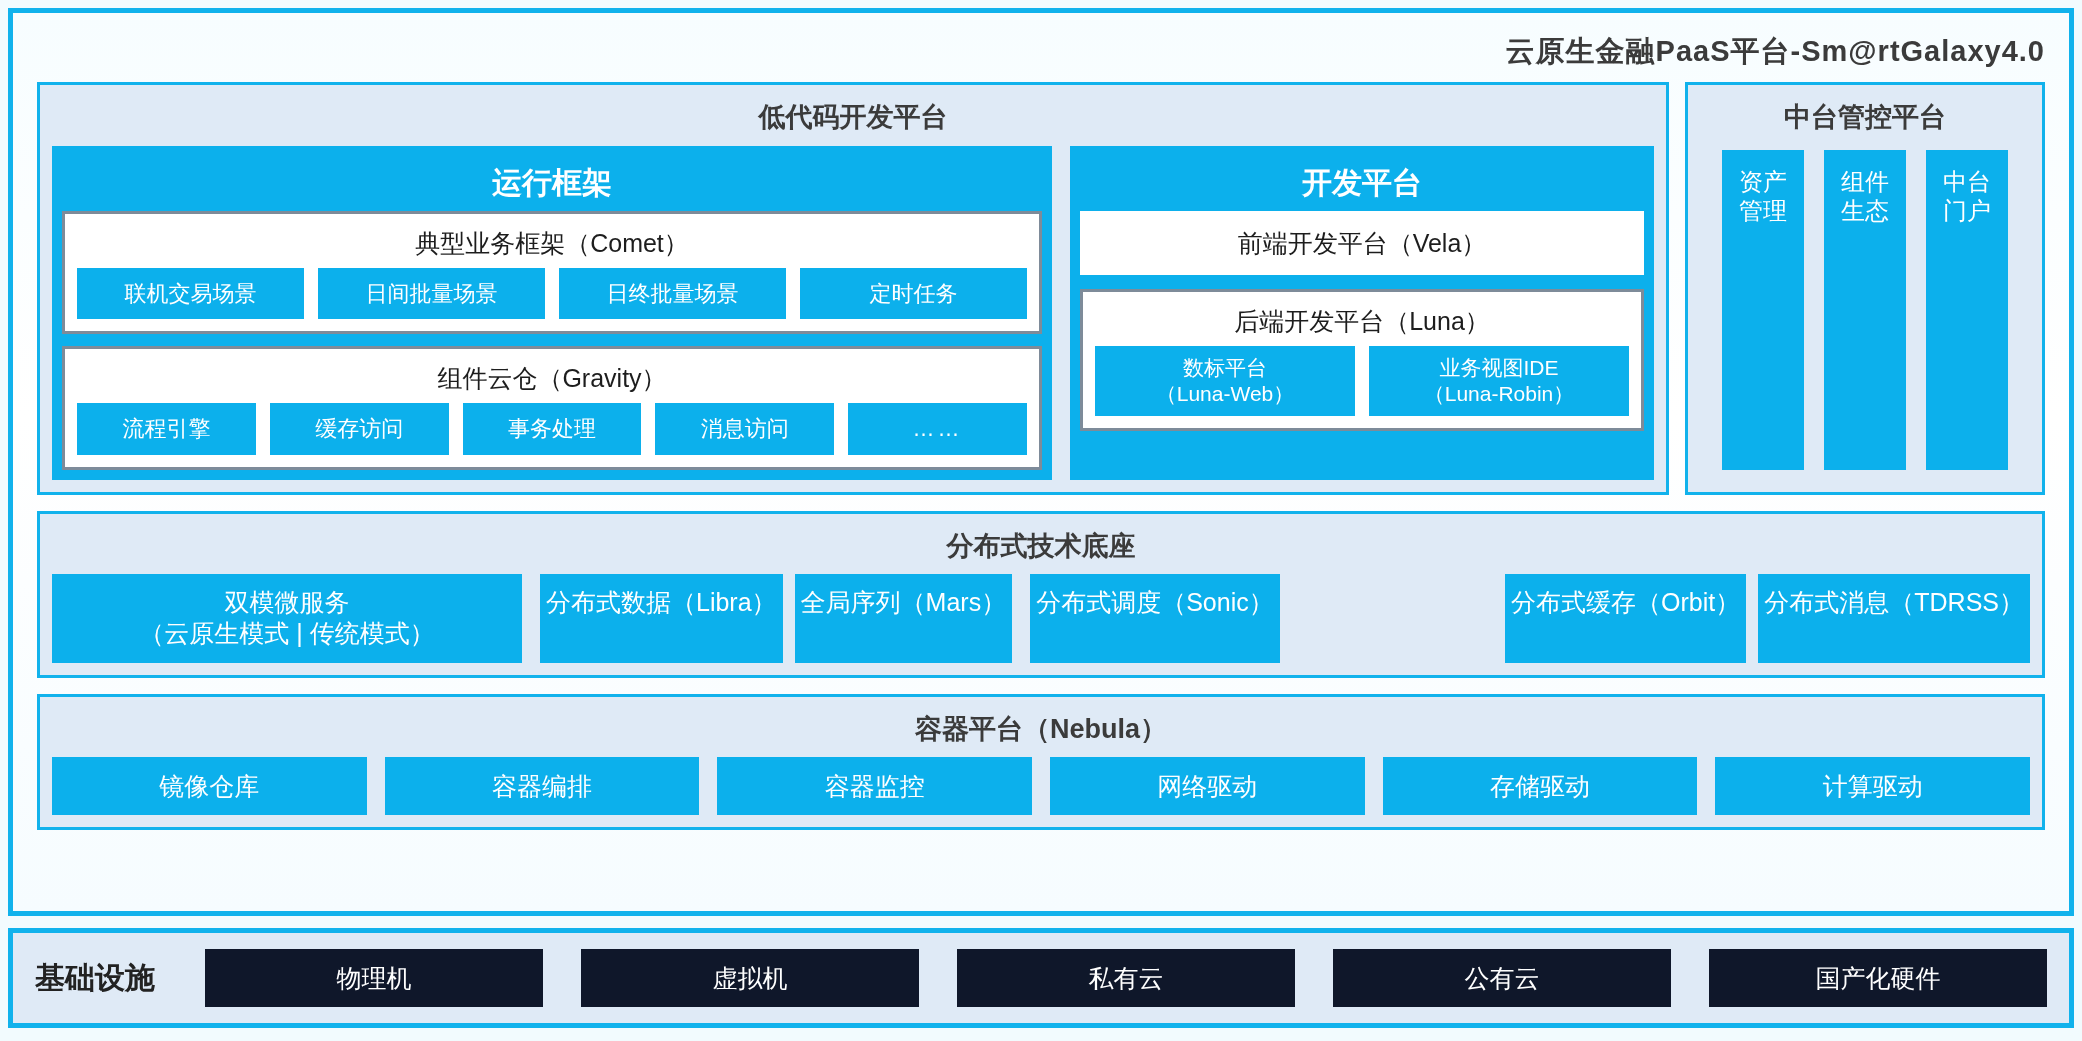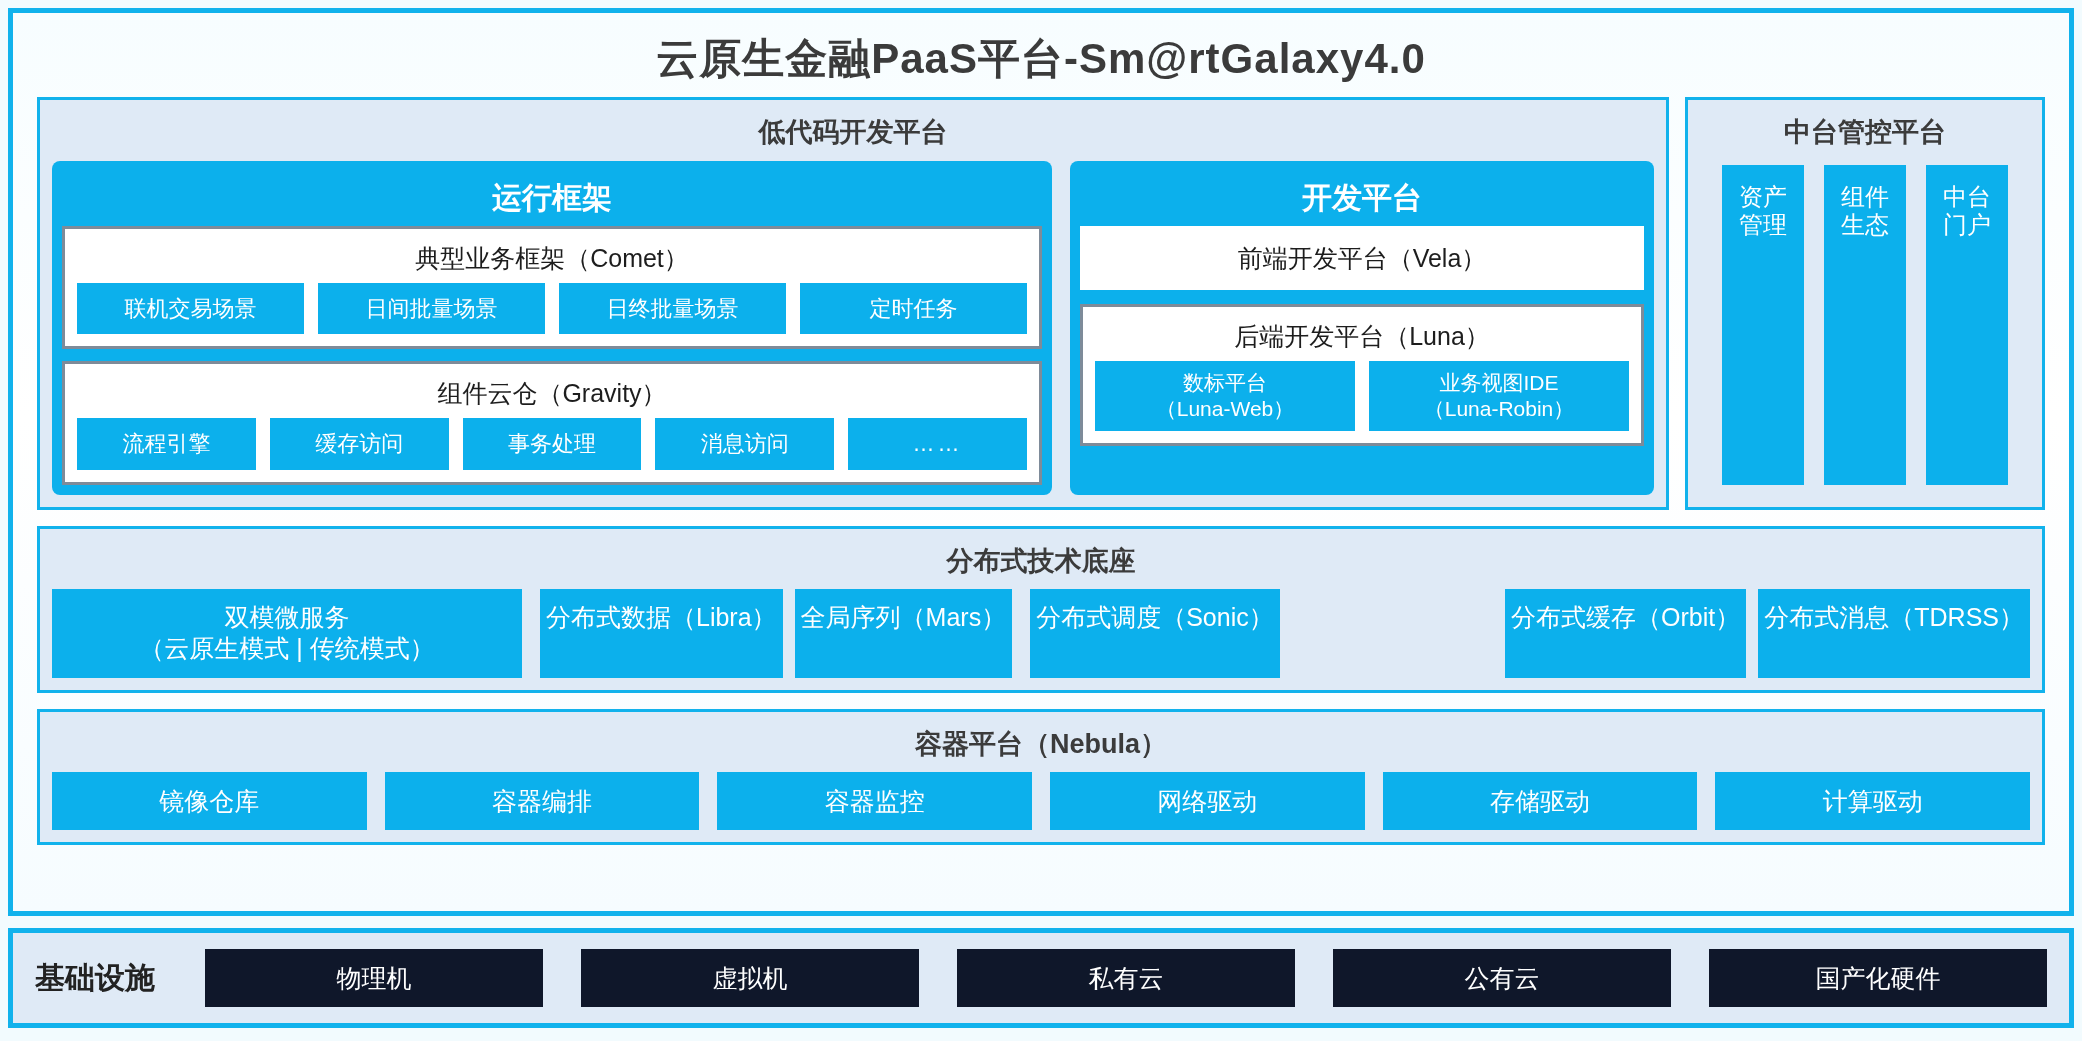--- a/index.html
+++ b/index.html
@@ -15,22 +15,22 @@
   .outer {
     position: absolute;
     left: 8px; top: 8px;
     width: 2066px; height: 908px;
     border: 5px solid #11b2ec;
     background: linear-gradient(180deg, #f7fdff 0%, #ffffff 45%, #f6fcff 100%);
     padding: 0 24px;
   }
 
   .main-title {
-    text-align: center;
-    font-size: 42px;
+    text-align: right;
+    font-size: 29px;
     font-weight: bold;
     color: #3b3b3b;
     letter-spacing: 1px;
     padding-top: 22px;
     padding-bottom: 14px;
     line-height: 1.15;
   }
 
   
   .panel {
@@ -61,21 +61,20 @@
     gap: 18px;
     align-items: stretch;
   }
 
   
   .bluecard {
     background: #0cb0ec;
     padding: 10px;
     display: flex;
     flex-direction: column;
-    border-radius: 8px;
   }
   .bluecard-title {
     text-align: center;
     color: #ffffff;
     font-size: 30px;
     font-weight: bold;
     padding: 10px 0 12px 0;
     line-height: 1.1;
   }
   .runtime { width: 1000px; flex: 0 0 1000px; }

